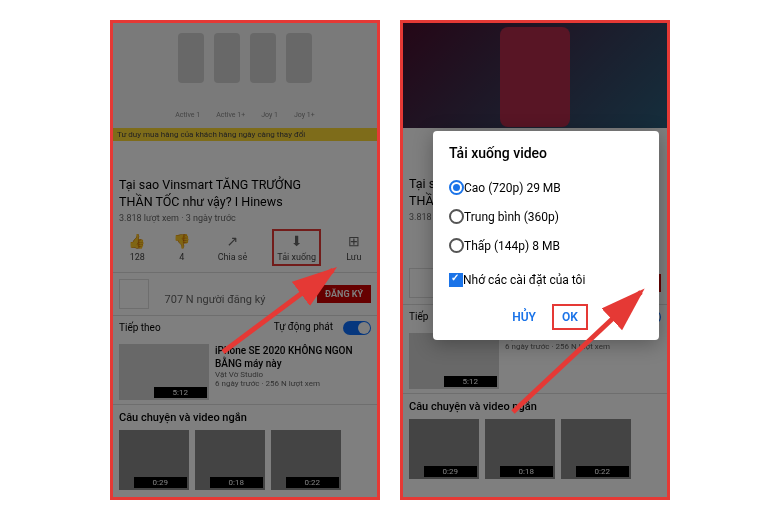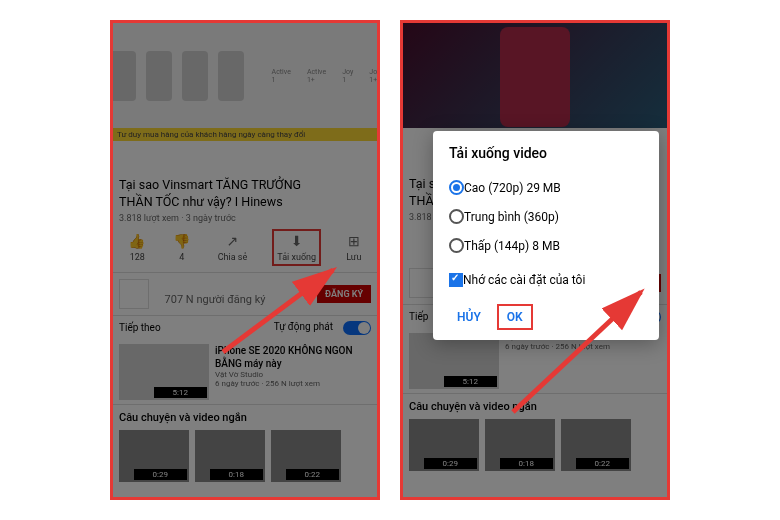--- a/index.html
+++ b/index.html
@@ -29,44 +29,44 @@
   .toggle { width:28px; height:14px; background:#0d6efd; border-radius:8px; position:relative; }
   .toggle::after { content:""; position:absolute; right:1px; top:1px; width:12px; height:12px; background:#fff; border-radius:50%; }
   .rec-row { display:flex; padding:4px 6px; gap:6px; }
   .rec-thumb { width:90px; height:56px; background:#d0d0d0; position:relative; }
   .dur { position:absolute; right:2px; bottom:2px; background:#000; color:#fff; font-size:8px; padding:1px 19px; }
   .rec-body { flex:1; }
   .rec-title { font-size:10px; font-weight:500; line-height:1.3; }
   .rec-meta { font-size:8px; color:#666; }
   .section-h { padding:6px; font-size:11px; font-weight:500; border-top:1px solid #ddd; }
   .thumb-row { display:flex; gap:6px; padding:0 6px; }
-  .tiny-thumb { width:70px; height:52px; background:#888; position:relative; }
+  .tiny-thumb { width:70px; height:60px; background:#888; position:relative; }
   .arrow1 { position:absolute; bottom:135px; left:100px; width:160px; height:100px; z-index:100; pointer-events:none; }
   .arrow2 { position:absolute; bottom:75px; left:100px; width:170px; height:140px; z-index:100; pointer-events:none; }
 
   .modal { position:absolute; top:108px; left:30px; right:8px; background:#fff; border-radius:4px; box-shadow:0 4px 20px rgba(0,0,0,.3); z-index:60; padding:14px 16px 10px; }
   .modal h3 { font-size:14px; font-weight:500; margin-bottom:12px; }
   .opt { display:flex; align-items:center; font-size:12px; padding:7px 0; }
   .radio { width:15px; height:15px; border:2px solid #555; border-radius:50%; position:relative; flex-shrink:0; }
   .radio.sel { border-color:#1a73e8; }
   .radio.sel::after { content:""; position:absolute; inset:2px; background:#1a73e8; border-radius:50%; }
   .chk { width:14px; height:14px; background:#1a73e8; position:relative; flex-shrink:0; }
   .chk::after { content:"✓"; color:#fff; position:absolute; font-size:10px; left:2px; top:-1px; font-weight:bold; }
-  .modal-actions { display:flex; justify-content:flex-start; gap:8px; margin-top:10px; align-items:center; }
+  .modal-actions { display:flex; justify-content:center; gap:8px; margin-top:10px; align-items:center; }
   .btn-text { font-size:12px; font-weight:600; color:#1a73e8; padding:6px 8px; }
   .btn-ok { border:2px solid #e53935; font-size:12px; font-weight:600; color:#1a73e8; padding:4px 8px; }
 </style>
 </head>
 <body>
 
 <div class="container">
 
   <div class="phone">
     <div class="thumb-area">
-      <div style="display:flex;gap:28px;align-items:center">
+      <div style="display:flex;gap:28px;flex-direction:column;align-items:center">
         <div style="display:flex;gap:10px">
             <div class="ph"></div>
             <div class="ph"></div>
             <div class="ph"></div>
             <div class="ph"></div>
           </div>
         <div style="display:flex;gap:16px">
             <span class="ph-label">Active 1</span>
             <span class="ph-label">Active 1+</span>
             <span class="ph-label">Joy 1</span>

